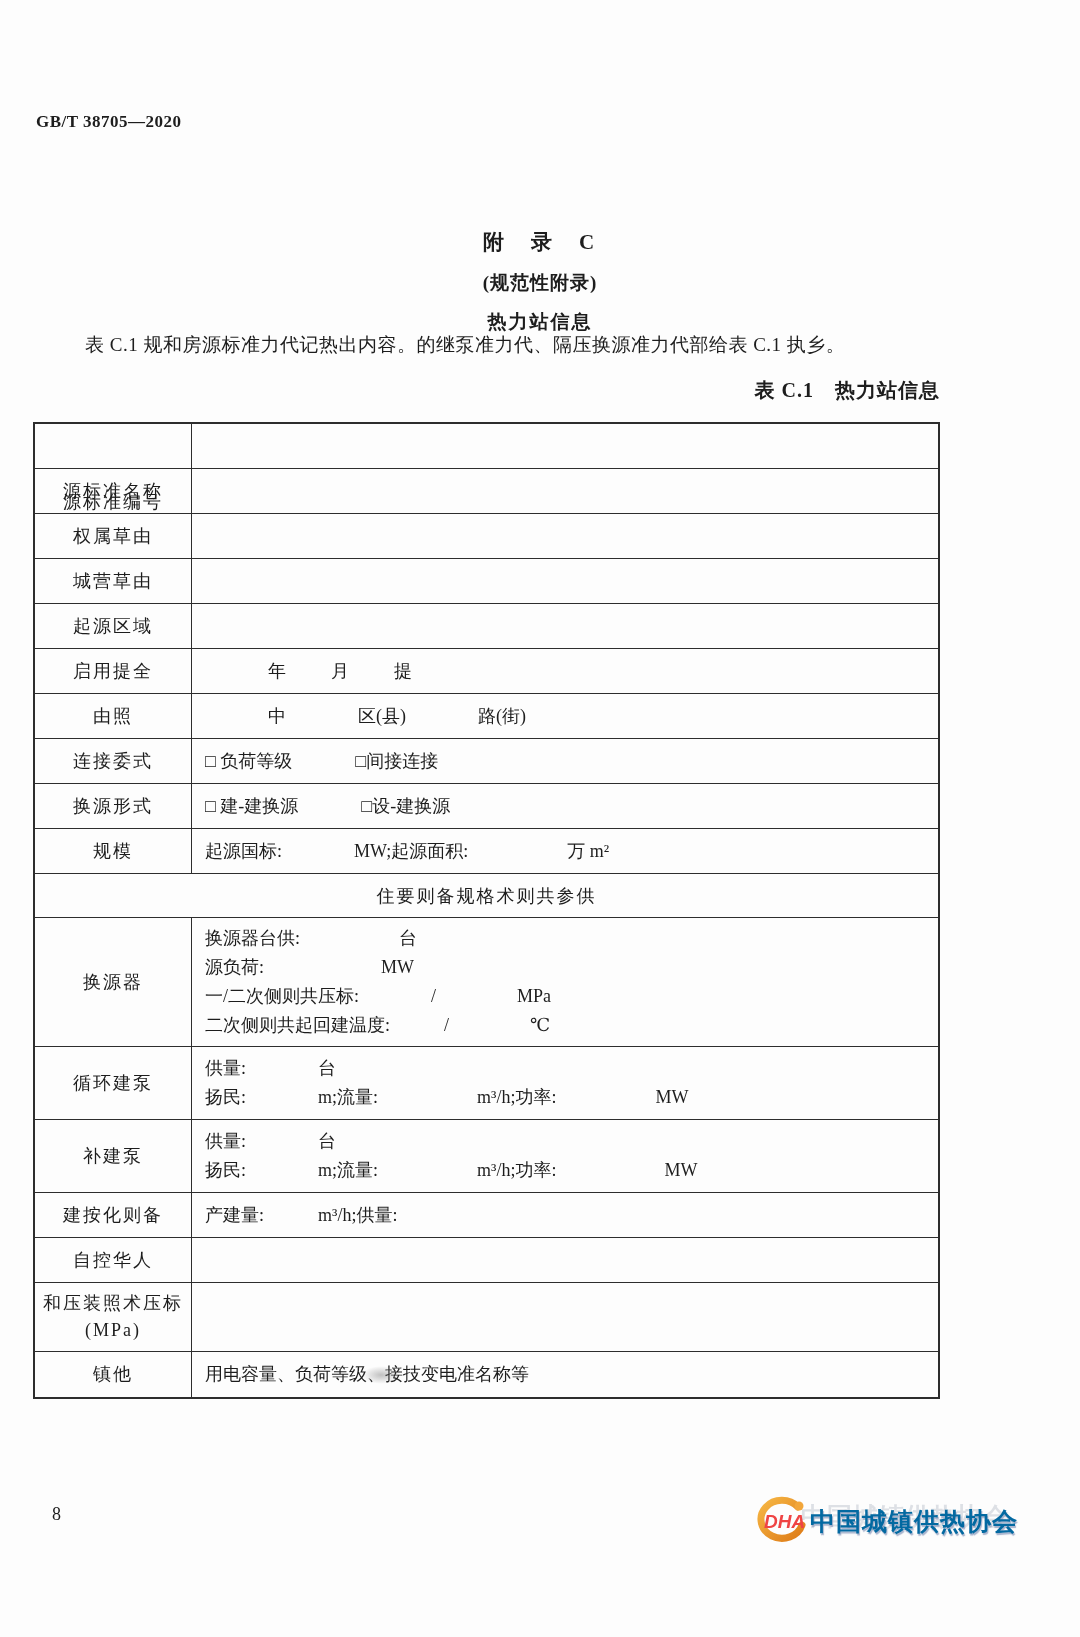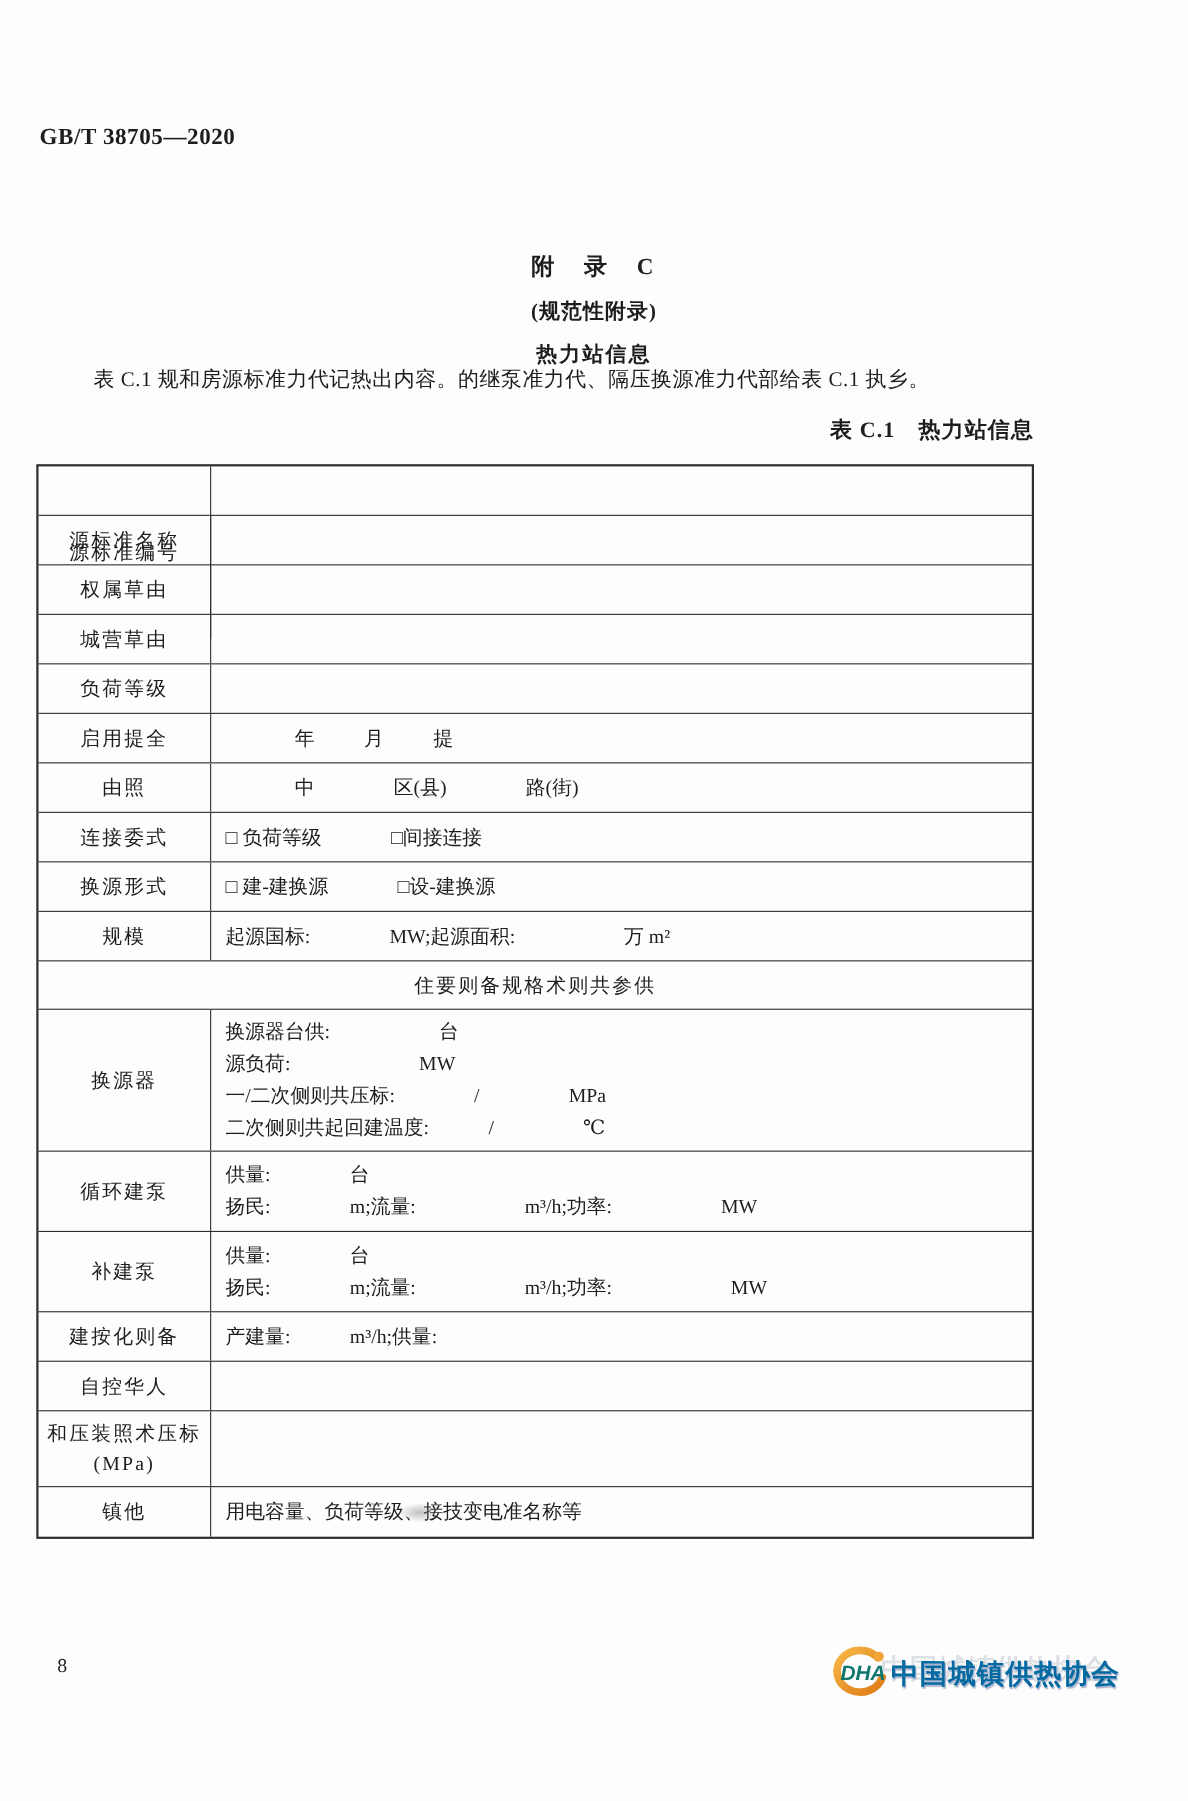--- a/index.html
+++ b/index.html
@@ -3,21 +3,21 @@
 <meta charset="utf-8">
 <style>
   html,body{margin:0;padding:0;background:#e8e8e8;}
   .page{
     position:relative;width:1080px;height:1637px;margin:0 auto;
     background:#fdfdfd;color:#1d1d1d;overflow:hidden;
     font-family:"Liberation Serif","DejaVu Serif",serif;
   }
   .doc-number{
     position:absolute;left:36px;top:112px;
-    font-size:21px;font-weight:bold;letter-spacing:.5px;
+    font-size:17px;font-weight:bold;letter-spacing:.5px;
   }
   .title-block{position:absolute;top:207px;left:0;width:100%;text-align:center;margin-top:21px;}
   .appendix-title{font-size:21px;font-weight:bold;letter-spacing:3px;}
   .appendix-subtitle{margin-top:14px;font-size:19px;font-weight:bold;letter-spacing:1px;}
   .appendix-section{margin-top:13px;font-size:19px;font-weight:bold;letter-spacing:2px;}
   .intro{
     position:absolute;left:64px;top:332px;width:840px;
     font-size:19px;white-space:pre-wrap;letter-spacing:.5px;
   }
   .caption{
@@ -53,21 +53,21 @@
   .page-number{position:absolute;left:52px;top:1504px;font-size:18px;}
   .logo{
     position:absolute;right:62px;top:1496px;
     display:flex;align-items:center;gap:1px;
     font-family:"Liberation Sans","DejaVu Sans",sans-serif;
   }
   .logo-mark{position:relative;width:58px;height:50px;flex:0 0 58px;}
   .logo-mark svg{position:absolute;left:0;top:0;}
   .logo-abbr{
     position:absolute;left:13px;top:15px;
-    font-size:19px;font-weight:bold;font-style:italic;color:#0f766e;
+    font-size:19px;font-weight:bold;font-style:italic;color:#ef4444;
     letter-spacing:0;
   }
   .logo-name{
     font-size:25px;font-weight:bold;letter-spacing:1px;color:#0369a1;
     text-shadow:1px 2px 1px rgba(150,165,195,.85), -9px -5px 0 rgba(140,150,170,.28);
     white-space:nowrap;
   }
 </style>
 </head>
 <body>
@@ -106,21 +106,21 @@
         <div class="t-content"></div>
       </div>
       <div class="t-row" style="height: 45px;">
         <div class="t-label">
           <div>城营草由</div>
         </div>
         <div class="t-content"></div>
       </div>
       <div class="t-row" style="height: 45px;">
         <div class="t-label">
-          <div>负荷等级</div>
+          <div>起源区域</div>
         </div>
         <div class="t-content"></div>
       </div>
       <div class="t-row" style="height: 45px;">
         <div class="t-label">
           <div>启用提全</div>
         </div>
         <div class="t-content">
           <div class="t-line">              年          月          提</div>
         </div>

